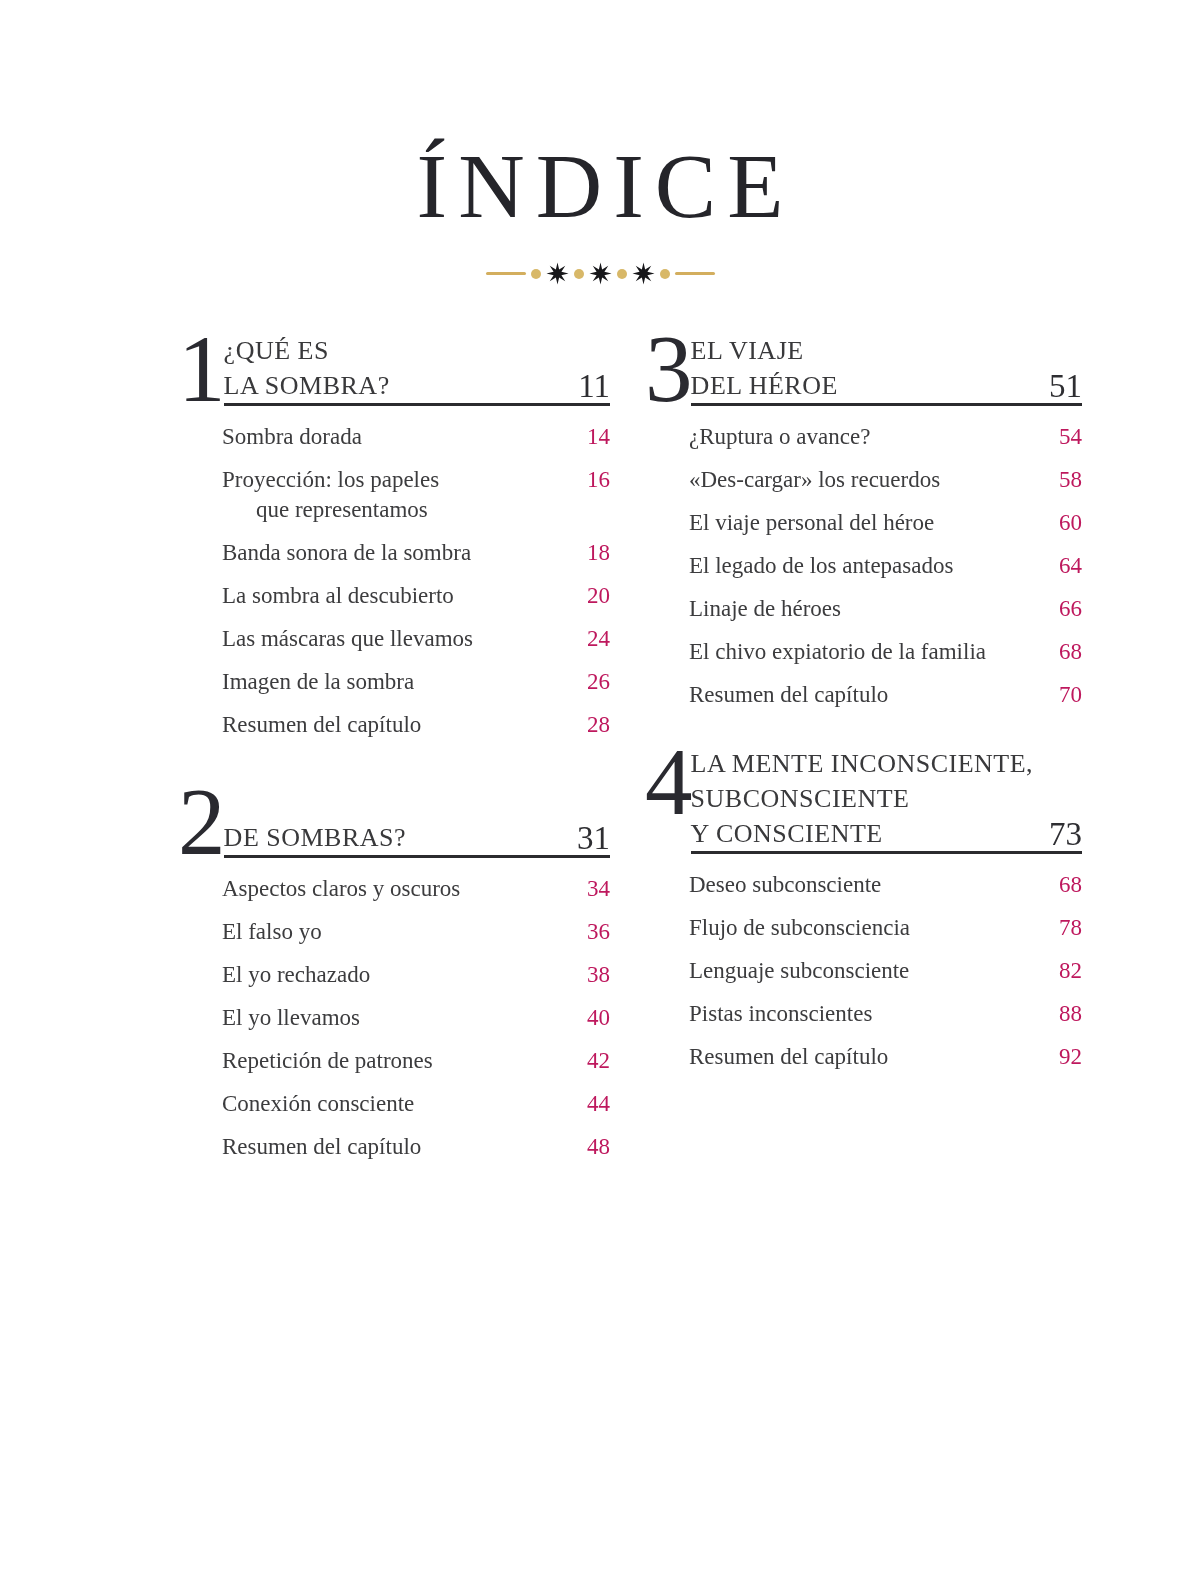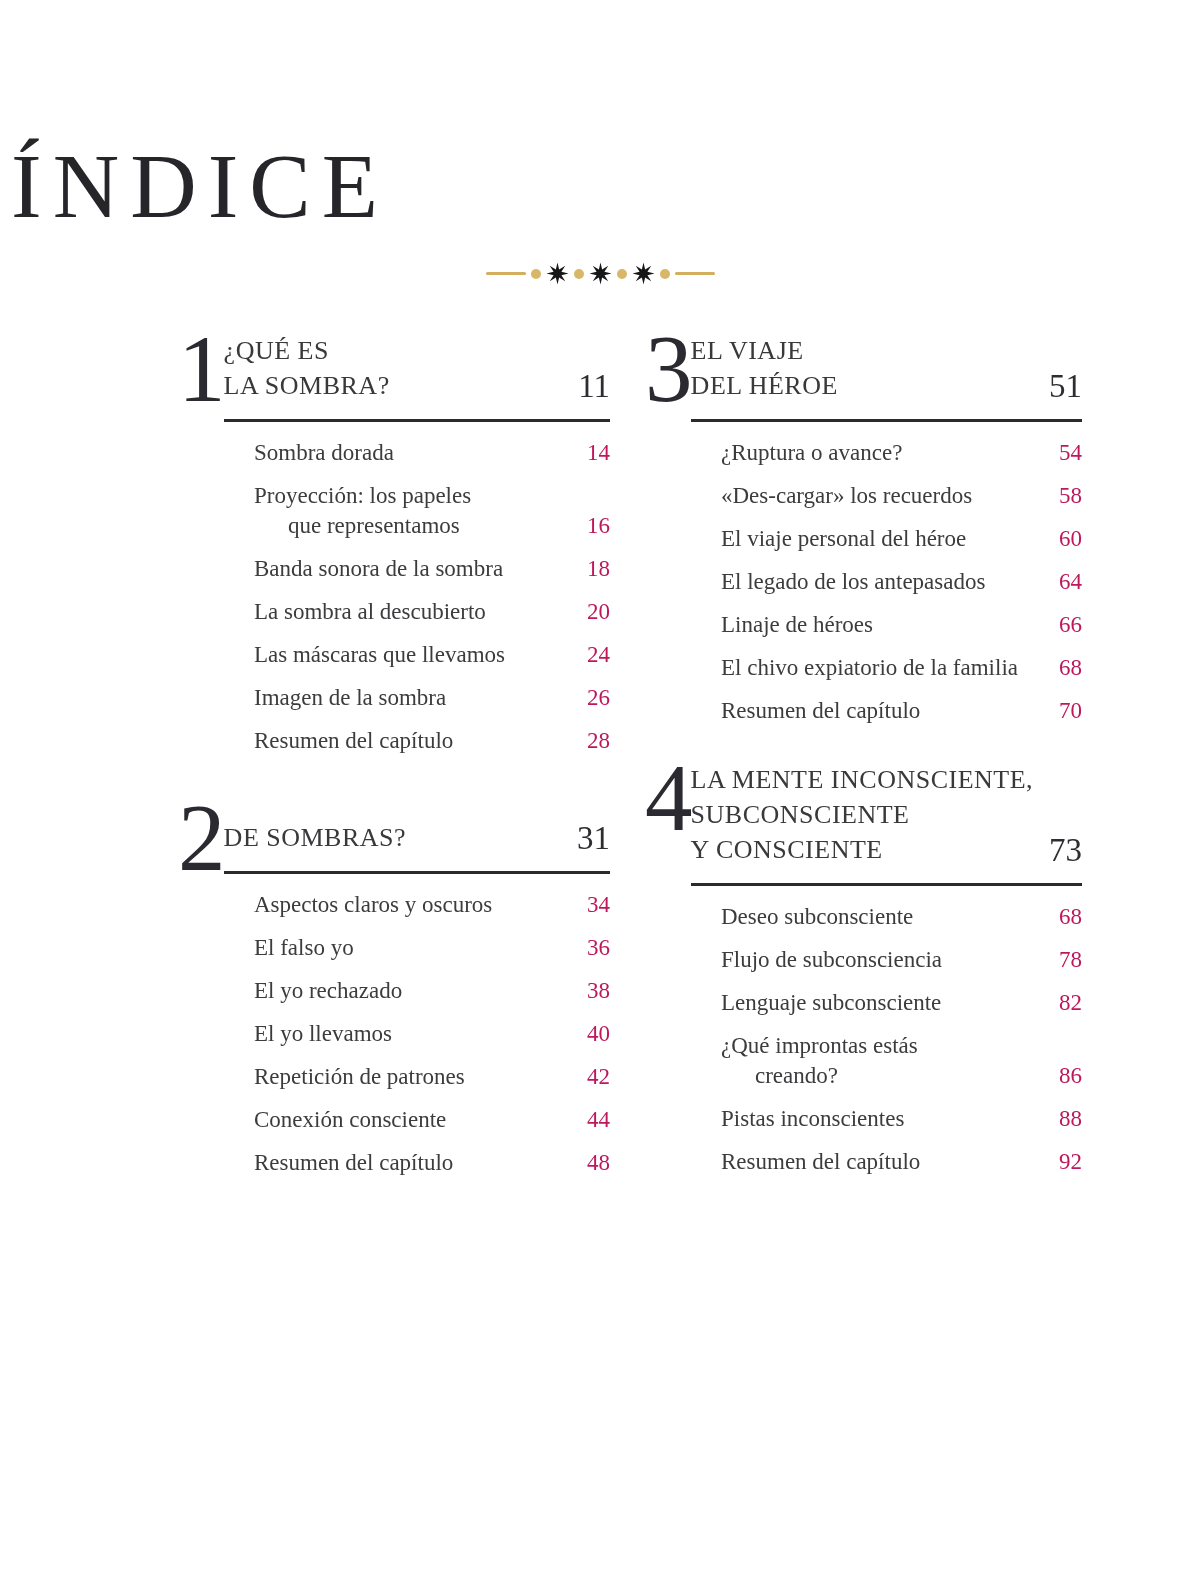--- a/index.html
+++ b/index.html
@@ -6,21 +6,21 @@
   html,body { width:1200px; height:1584px; background:#ffffff; }
   body {
     font-family:"Liberation Serif", serif;
     color:#3c3c3e;
     overflow:hidden;
   }
   .page { width:1200px; height:1584px; padding-top:138px; position:relative; }
 
   
   .title {
-    text-align:left;
+    text-align:center;
     font-size:92px;
     letter-spacing:0.12em;
     text-indent:0.12em;
     color:#25252a;
     font-weight:400;
     line-height:1.05;
   }
 
   
   .divider {
@@ -65,38 +65,37 @@
     flex:0 0 44px;
     font-size:95px;
     line-height:0.76;
     color:#2a2a30;
     align-self:flex-start;
     letter-spacing:-0.02em;
   }
   .chap-title-wrap {
     flex:1;
     border-bottom:3px solid #2b2b2e;
-    padding-bottom:16px;
+    padding-bottom:0;
     display:flex;
     justify-content:space-between;
     align-items:flex-end;
     min-height:70px;
   }
   .chap-title { font-size:26px; letter-spacing:0.5px; line-height:35px; color:#39393b; white-space:nowrap; }
   .chap-title-line { display:block; }
   .chap-page { font-size:33px; color:#2e2e32; line-height:1; padding-left:8px; }
 
   
   .items { margin-top:16px; padding-left:44px; }
   .toc-item {
     display:flex;
     justify-content:space-between;
-    align-items:flex-end;
+    align-items:flex-start;
     margin-bottom:13px;
-    margin-left:32px;
   }
   .item-label { font-size:23px; line-height:30px; color:#3c3c3e; }
   .item-line { display:block; }
   .item-line-indent { padding-left:34px; }
   .item-page { font-size:23px; line-height:30px; color:#be185d; padding-left:8px; }
 </style>
 </head>
 <body>
 
 <div class="page">
@@ -343,27 +342,20 @@
     <div class="item-page">78</div>
   </div>
 
   <div class="toc-item">
     <div class="item-label">
                   <span class="item-line">Lenguaje subconsciente</span>
                 </div>
     <div class="item-page">82</div>
   </div>
 
-  <div class="toc-item">
-    <div class="item-label">
-                  <span class="item-line">¿Qué improntas estás</span>
-                  <span class="item-line item-line-indent">creando?</span>
-                </div>
-    <div class="item-page">86</div>
-  </div>
 
   <div class="toc-item">
     <div class="item-label">
                   <span class="item-line">Pistas inconscientes</span>
                 </div>
     <div class="item-page">88</div>
   </div>
 
   <div class="toc-item">
     <div class="item-label">

